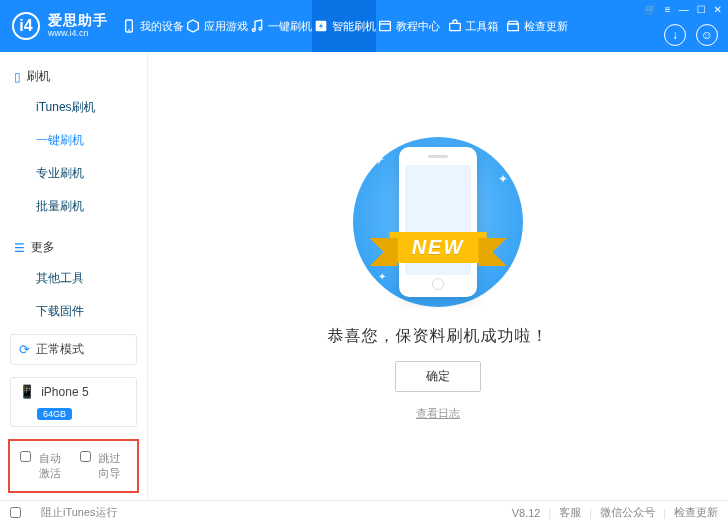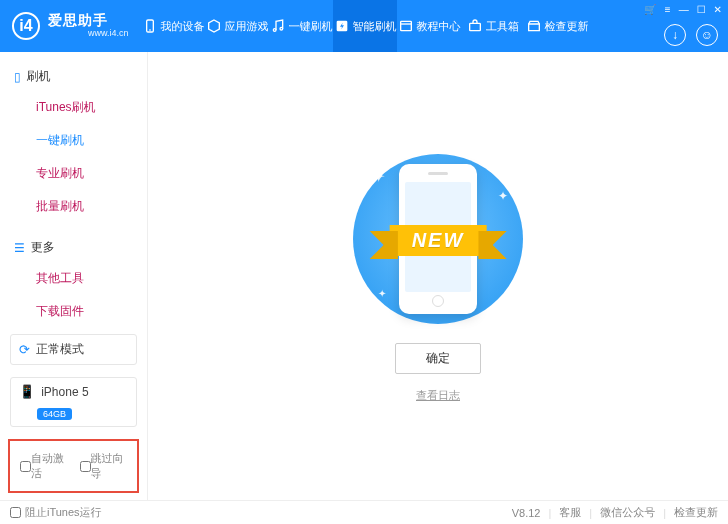--- a/index.html
+++ b/index.html
@@ -4,75 +4,75 @@
 <style>
 * { margin: 0; padding: 0; box-sizing: border-box; font-family: "Microsoft YaHei", Arial, sans-serif; }
 body { width: 728px; height: 524px; background: #fff; overflow: hidden; position: relative; }
 
 
 .header { height: 52px; background: #1a8cff; display: flex; align-items: center; color: #fff; position: relative; }
 .logo-wrap { display: flex; align-items: center; padding: 0 12px; gap: 8px; }
 .logo-badge { width: 28px; height: 28px; border: 2px solid #fff; border-radius: 50%; display: flex; align-items: center; justify-content: center; font-weight: bold; font-size: 16px; color: #fff; }
 .logo-text { line-height: 1.1; }
 .logo-text .brand { font-size: 14px; font-weight: bold; letter-spacing: 1px; }
-.logo-text .url { font-size: 9px; opacity: .9; margin-left: 40px; }
+.logo-text .url { font-size: 9px; opacity: .9; }
 .nav { display: flex; height: 100%; }
 .nav-item { width: 64px; height: 100%; display: flex; flex-direction: row; align-items: center; justify-content: center; gap: 2px; font-size: 11px; cursor: pointer; }
 .nav-item.active { background: #0a74e6; }
 .nav-ico { width: 18px; height: 18px; display: flex; align-items: center; justify-content: center; }
 .titlebar-icons { position: absolute; right: 6px; top: 4px; display: flex; gap: 8px; font-size: 10px; }
 .titlebar-icons span { cursor: pointer; opacity: .95; }
 .header-right { position: absolute; right: 10px; bottom: 6px; display: flex; gap: 10px; }
 .circ-btn { width: 22px; height: 22px; border: 1.5px solid #fff; border-radius: 50%; display: flex; align-items: center; justify-content: center; font-size: 12px; cursor: pointer; }
 
 
 .body { display: flex; height: calc(100% - 52px - 24px); }
 .sidebar { width: 148px; border-right: 1px solid #eee; display: flex; flex-direction: column; font-size: 12px; color: #555; }
 .side-section { padding-top: 10px; }
 .side-head { display: flex; align-items: center; gap: 6px; padding: 6px 14px; color: #333; font-weight: 500; }
 .side-head .ico { color: #1a8cff; font-size: 12px; }
 .side-list { padding-left: 36px; }
-.side-item { padding: 8px 0; cursor: pointer; color: #be185d; }
+.side-item { padding: 8px 0; cursor: pointer; color: #0c4a6e; }
 .side-item.active { color: #1a8cff; }
 .side-spacer { flex: 1; }
 .mode-box, .device-box { margin: 6px 10px; border: 1px solid #e6e6e6; border-radius: 3px; padding: 6px 8px; display: flex; align-items: center; gap: 6px; color: #444; }
 .mode-box .dot { color: #1a8cff; font-size: 13px; }
 .device-box { flex-direction: row; flex-wrap: wrap; }
 .device-box .phone-ico { color: #1a8cff; font-size: 13px; }
 .device-box .cap { background: #1a8cff; color: #fff; font-size: 9px; padding: 1px 6px; border-radius: 3px; margin-left: 18px; margin-top: 3px; }
 .opts-row { display: flex; gap: 12px; padding: 10px; border: 2px solid #e74c3c; margin: 6px 8px 8px; font-size: 11px; color: #888; }
-.opts-row label { display: flex; align-items: center; gap: 0; cursor: pointer; }
+.opts-row label { display: flex; align-items: flex-start; gap: 8px; cursor: pointer; }
 .opts-row input { width: 11px; height: 11px; }
 
 
 .main { flex: 1; display: flex; flex-direction: column; align-items: center; justify-content: center; gap: 14px; }
 .illus { width: 200px; height: 180px; position: relative; display: flex; align-items: center; justify-content: center; }
 .circle-bg { position: absolute; width: 170px; height: 170px; border-radius: 50%; background: radial-gradient(circle at 50% 45%, #6fc4ff 0%, #3aa4f5 70%); }
 .sparkle { position: absolute; color: #fff; font-size: 16px; opacity: .9; }
 .sparkle.s1 { top: 18px; left: 34px; }
 .sparkle.s2 { top: 40px; right: 30px; font-size: 12px; }
 .sparkle.s3 { bottom: 30px; left: 40px; font-size: 10px; }
 .phone { position: relative; width: 78px; height: 150px; background: #fff; border-radius: 10px; box-shadow: 0 4px 12px rgba(0,0,0,.15); z-index: 2; }
 .phone::before { content: ""; position: absolute; top: 8px; left: 50%; transform: translateX(-50%); width: 20px; height: 3px; background: #ddd; border-radius: 2px; }
 .phone::after { content: ""; position: absolute; bottom: 7px; left: 50%; transform: translateX(-50%); width: 10px; height: 10px; border: 1px solid #ddd; border-radius: 50%; }
 .phone .screen { position: absolute; top: 18px; left: 6px; right: 6px; bottom: 22px; background: #eaf5ff; border-radius: 2px; }
-.ribbon { position: absolute; z-index: 3; left: 50%; transform: translateX(-50%); top: 76px; }
+.ribbon { position: absolute; z-index: 3; left: 50%; transform: translateX(-50%); top: 100px; }
 .ribbon-body { background: #ffc107; color: #fff; font-weight: 900; font-style: italic; font-size: 20px; letter-spacing: 2px; padding: 4px 22px; position: relative; text-shadow: 0 1px 0 rgba(0,0,0,.15); }
 .ribbon-body::before, .ribbon-body::after { content: ""; position: absolute; top: 6px; width: 0; height: 0; border: 14px solid #e6a800; }
 .ribbon-body::before { left: -20px; border-left-color: transparent; }
 .ribbon-body::after { right: -20px; border-right-color: transparent; }
 .success-text { font-size: 16px; color: #333; letter-spacing: 1px; }
 .ok-btn { border: 1px solid #ccc; background: #fff; padding: 6px 30px; font-size: 12px; color: #333; cursor: pointer; border-radius: 2px; }
 .log-link { font-size: 11px; color: #999; cursor: pointer; text-decoration: underline; }
 
 
 .footer { height: 24px; border-top: 1px solid #eee; display: flex; align-items: center; padding: 0 10px; font-size: 11px; color: #888; gap: 6px; }
 .footer .right { margin-left: auto; display: flex; align-items: center; gap: 8px; }
 .footer .sep { color: #ddd; }
-.footer label { display: flex; align-items: center; gap: 4px; cursor: pointer; }
+.footer label { display: flex; align-items: center; gap: 20px; cursor: pointer; }
 .footer input { width: 11px; height: 11px; }
 </style>
 </head>
 <body>
 
 <div class="header">
   <div class="logo-wrap">
     <div class="logo-badge">i4</div>
     <div class="logo-text">
       <div class="brand">爱思助手</div>
@@ -209,20 +209,21 @@
       <span class="sparkle s1">✦</span>
       <span class="sparkle s2">✦</span>
       <span class="sparkle s3">✦</span>
       <div class="phone">
           <div class="screen"></div>
         </div>
       <div class="ribbon">
           <div class="ribbon-body">NEW</div>
         </div>
     </div>
+    <div class="success-text">恭喜您，保资料刷机成功啦！</div>
     <button class="ok-btn">确定</button>
     <a class="log-link">查看日志</a>
   </div>
 </div>
 
 <div class="footer">
   <label>
       <input type="checkbox" style="">
       <span>阻止iTunes运行</span>
     </label>

